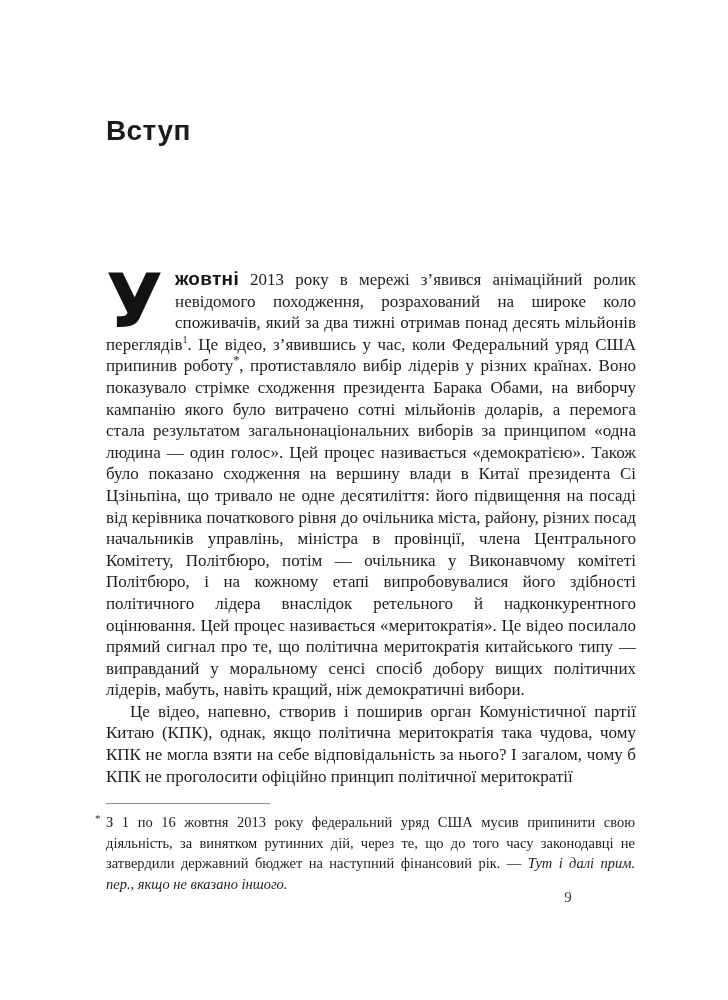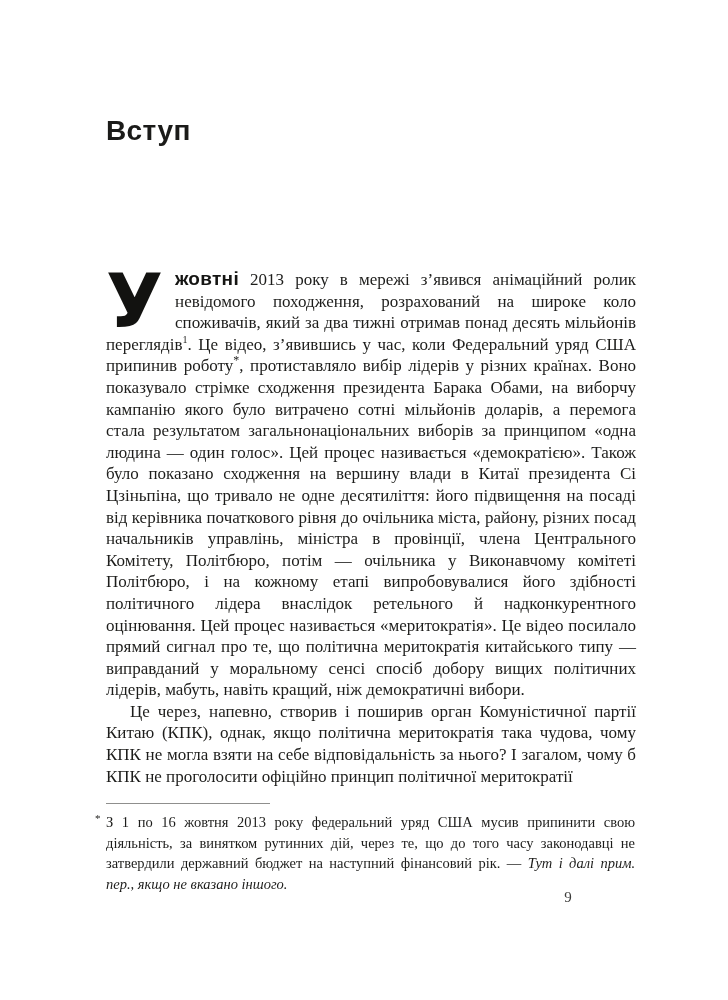--- a/index.html
+++ b/index.html
@@ -108,21 +108,21 @@
 </style>
 </head>
 <body>
 
 <div class="page">
 
   <h1 class="chapter-title">Вступ</h1>
 
   <div class="body-text">
     <p class="para-first"><span class="dropcap">У</span><span class="lead-bold">жовтні</span><span> 2013 року в мережі з’явився анімаційний ролик невідомого походження, розрахований на широке коло споживачів, який за два тижні отримав понад десять мільйонів переглядів</span><sup class="fn-ref">1</sup><span>. Це відео, з’явившись у час, коли Федеральний уряд США припинив роботу</span><sup class="fn-ref-star">*</sup><span>, протиставляло вибір лідерів у різних країнах. Воно показувало стрімке сходження президента Барака Обами, на виборчу кампанію якого було витрачено сотні мільйонів доларів, а перемога стала результатом загальнонаціональних виборів за принципом «одна людина — один голос». Цей процес називається «демократією». Також було показано сходження на вершину влади в Китаї президента Сі Цзіньпіна, що тривало не одне десятиліття: його підвищення на посаді від керівника початкового рівня до очільника міста, району, різних посад начальників управлінь, міністра в провінції, члена Центрального Комітету, Політбюро, потім — очільника у Виконавчому комітеті Політбюро, і на кожному етапі випробовувалися його здібності політичного лідера внаслідок ретельного й надконкурентного оцінювання. Цей процес називається «меритократія». Це відео посилало прямий сигнал про те, що політична меритократія китайського типу — виправданий у моральному сенсі спосіб добору вищих політичних лідерів, мабуть, навіть кращий, ніж демократичні вибори.</span></p>
-    <p class="para-indent">Це через, напевно, створив і поширив орган Комуністичної партії Китаю (КПК), однак, якщо політична меритократія така чудова, чому КПК не могла взяти на себе відповідальність за нього? І загалом, чому б КПК не проголосити офіційно принцип політичної меритократії</p>
+    <p class="para-indent">Це відео, напевно, створив і поширив орган Комуністичної партії Китаю (КПК), однак, якщо політична меритократія така чудова, чому КПК не могла взяти на себе відповідальність за нього? І загалом, чому б КПК не проголосити офіційно принцип політичної меритократії</p>
   </div>
 
   <div class="footnote-rule"></div>
 
   <div class="footnote"><span class="fn-marker">*</span><span>З 1 по 16 жовтня 2013 року федеральний уряд США мусив припинити свою діяльність, за винятком рутинних дій, через те, що до того часу законодавці не затвердили державний бюджет на наступний фінансовий рік. — </span><span class="fn-italic">Тут і далі прим. пер., якщо не вказано іншого.</span></div>
 
   <div class="page-number">9</div>
 
 </div>
 

